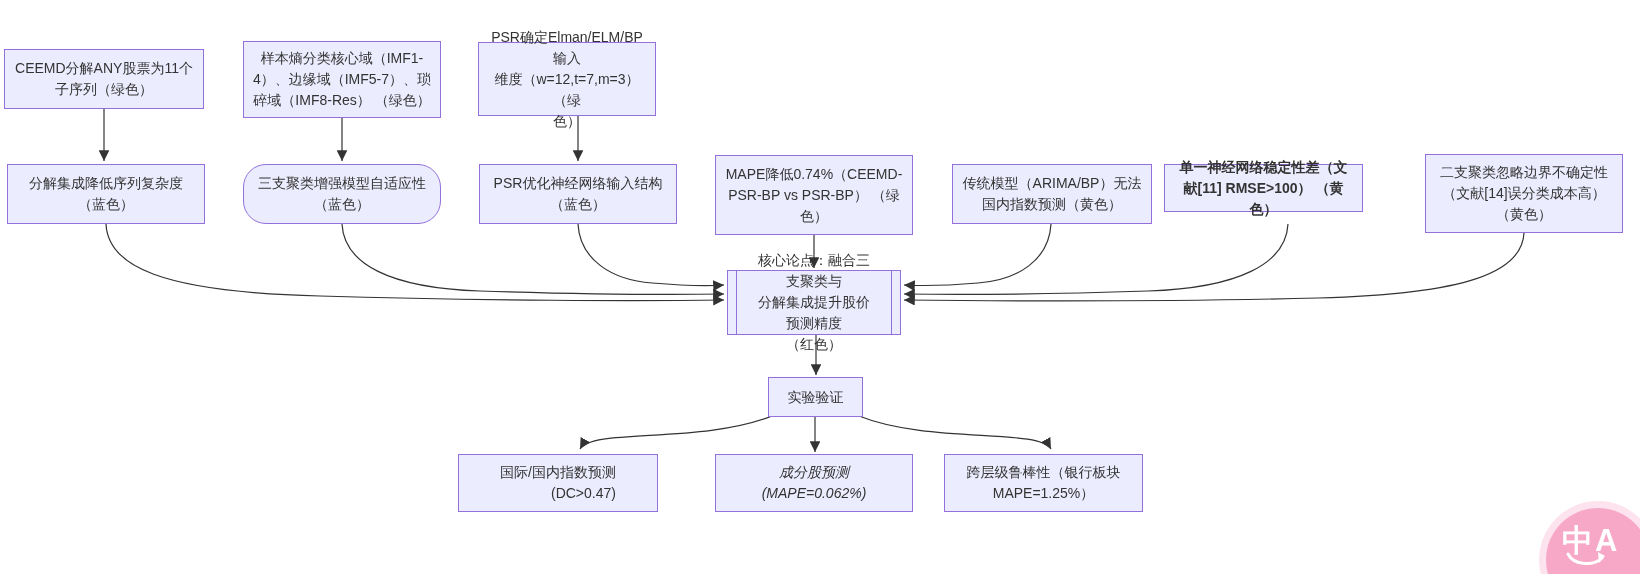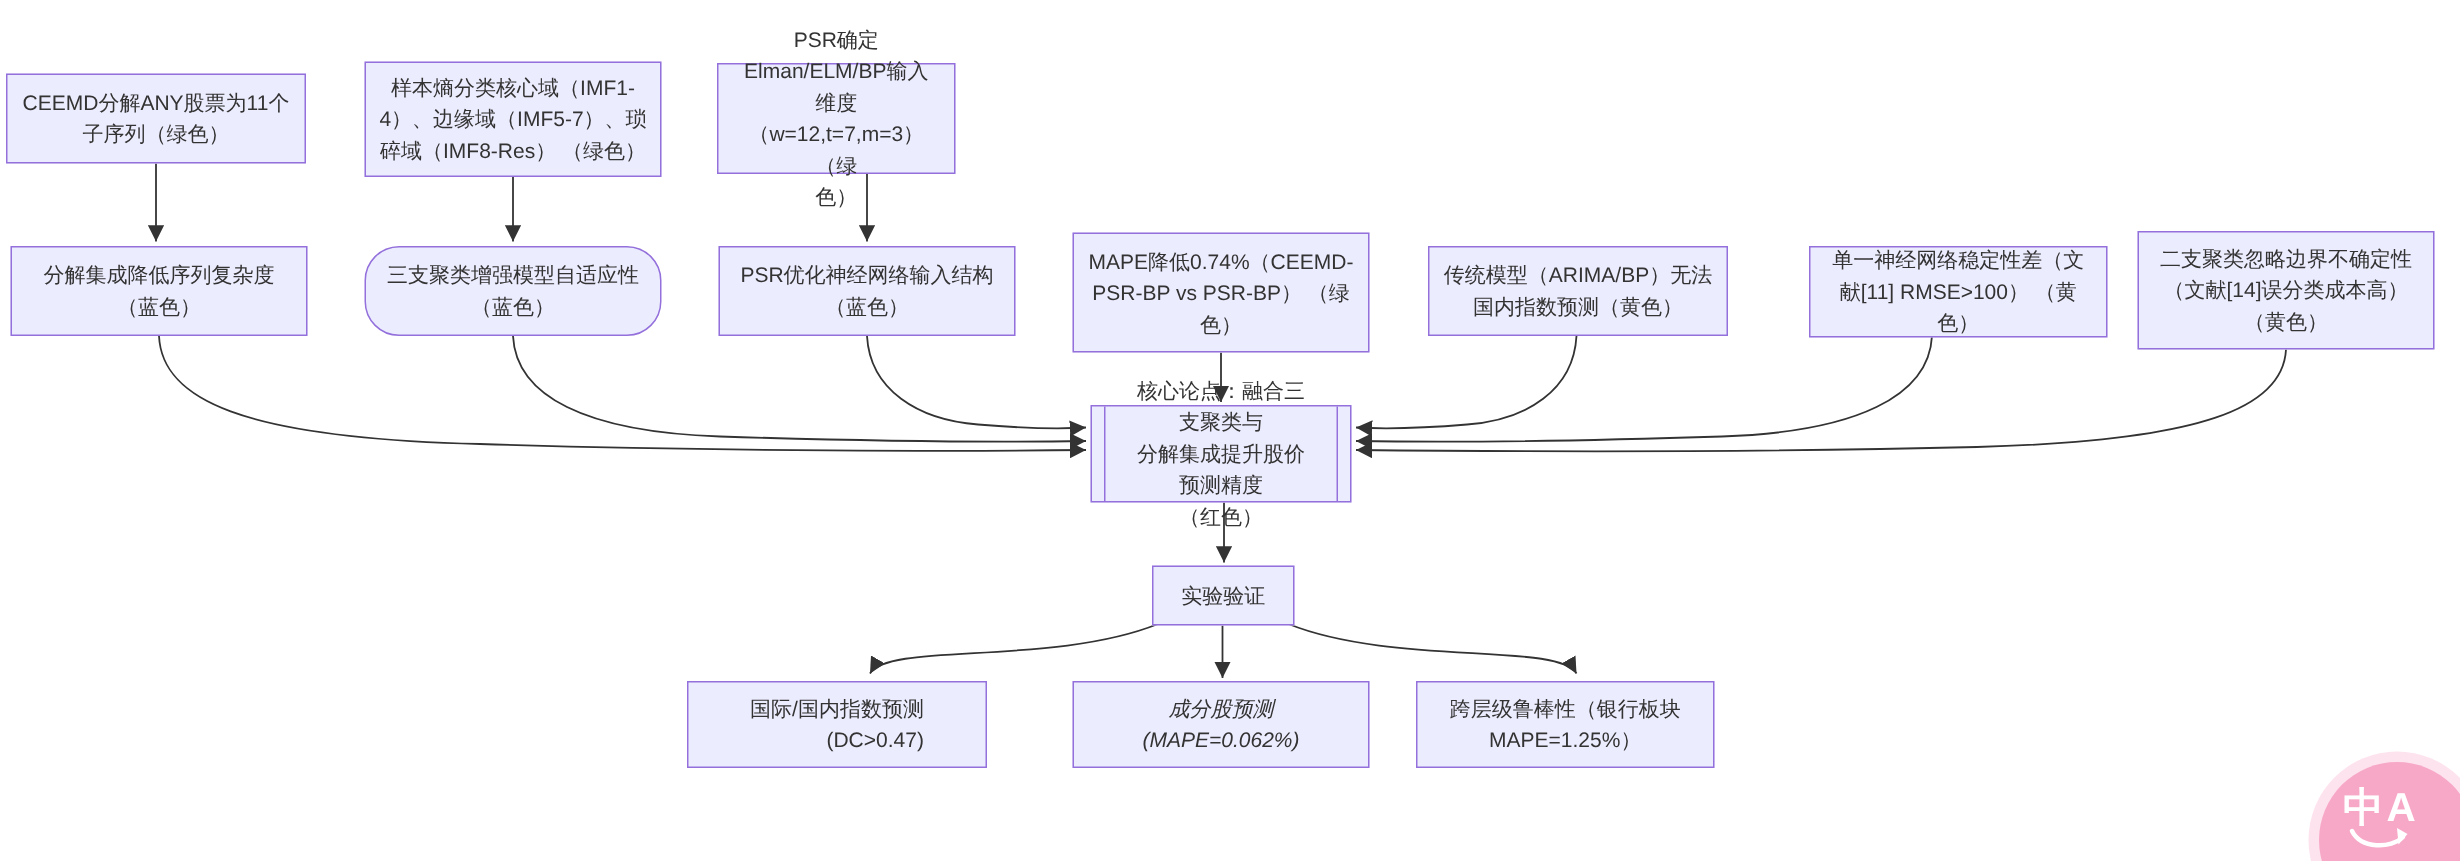--- a/index.html
+++ b/index.html
@@ -26,21 +26,21 @@
   .node-core::before{left:8px;}
   .node-core::after{right:8px;}
   .translate-badge{
     position:absolute;left:1546px;top:508px;width:104px;height:104px;
     border-radius:50%;background:var(--badge,#F7A8C7);
     color:var(--badge-text,#ffffff);cursor:pointer;
     box-shadow:0 0 0 7px rgba(248,176,205,0.35);
   }
   .translate-badge .glyph{
     position:absolute;left:16px;top:12px;
-    font-size:27px;font-weight:bold;letter-spacing:2px;
+    font-size:31px;font-weight:bold;letter-spacing:2px;
   }
   .translate-badge svg{position:absolute;left:18px;top:42px;}
 </style>
 </head>
 <body style="--bg: #FFFFFF; --node-fill: #ECECFF; --node-border: #9370DB; --text: #333333; --badge: #F7A8C7; --badge-text: #FFFFFF;">
 
 <svg id="edges" viewBox="0 0 1640 574">
   <defs>
     <marker id="arrow" viewBox="0 0 10 10" refX="10" refY="5" markerWidth="9" markerHeight="9" orient="auto-start-reverse">
       <path d="M0,0 L10,5 L0,10 Z" class="arrowhead" fill="#333333"></path>
@@ -62,36 +62,36 @@
     <path marker-end="url(#arrow)" d="M815,417 L815,452"></path>
     <path marker-end="url(#arrow)" d="M859,416 C929,444 1039,428 1051,449"></path>
   </g>
 </svg>
 
 <div class="node" style="left:4px;top:49px;width:200px;height:60px;">CEEMD分解ANY股票为11个
 子序列（绿色）</div>
 <div class="node" style="left:243px;top:41px;width:198px;height:77px;">样本熵分类核心域（IMF1-
 4）、边缘域（IMF5-7）、琐
 碎域（IMF8-Res） （绿色）</div>
-<div class="node" style="left:478px;top:42px;width:159px;height:74px;">PSR确定Elman/ELM/BP输入
+<div class="node" style="left:478px;top:42px;width:178px;height:74px;">PSR确定Elman/ELM/BP输入
 维度（w=12,t=7,m=3） （绿
 色）</div>
 
 <div class="node" style="left:7px;top:164px;width:198px;height:60px;">分解集成降低序列复杂度
 （蓝色）</div>
 <div class="node" style="left:243px;top:164px;width:198px;height:60px;border-radius:23px;">三支聚类增强模型自适应性
 （蓝色）</div>
 <div class="node" style="left:479px;top:164px;width:198px;height:60px;">PSR优化神经网络输入结构
 （蓝色）</div>
 <div class="node" style="left:715px;top:155px;width:198px;height:80px;">MAPE降低0.74%（CEEMD-
 PSR-BP vs PSR-BP） （绿
 色）</div>
 <div class="node" style="left:952px;top:164px;width:200px;height:60px;">传统模型（ARIMA/BP）无法
 国内指数预测（黄色）</div>
-<div class="node" style="left:1206px;top:164px;width:199px;height:61px;">单一神经网络稳定性差（文
+<div class="node" style="left:1164px;top:164px;width:199px;height:48px;font-weight:bold;">单一神经网络稳定性差（文
 献[11] RMSE&gt;100） （黄色）</div>
 <div class="node" style="left:1425px;top:154px;width:198px;height:79px;">二支聚类忽略边界不确定性
 （文献[14]误分类成本高）
 （黄色）</div>
 
 <div class="node node-core" style="left:727px;top:270px;width:174px;height:65px;padding:3px 28px;">核心论点：融合三支聚类与
 分解集成提升股价预测精度
 （红色）</div>
 
 <div class="node" style="left:768px;top:377px;width:95px;height:40px;">实验验证</div>

